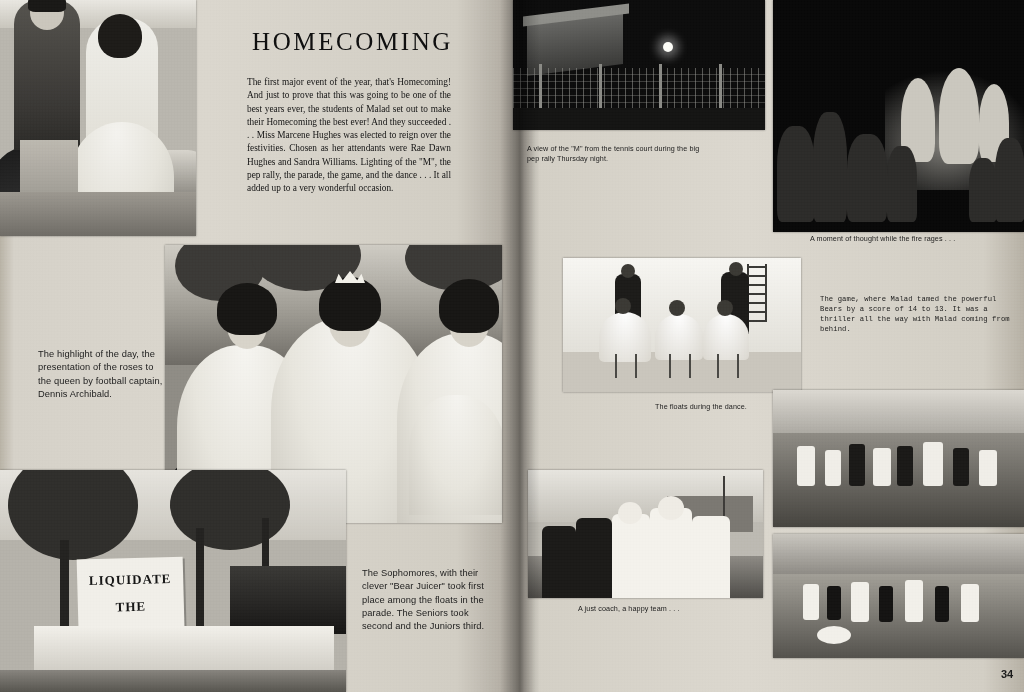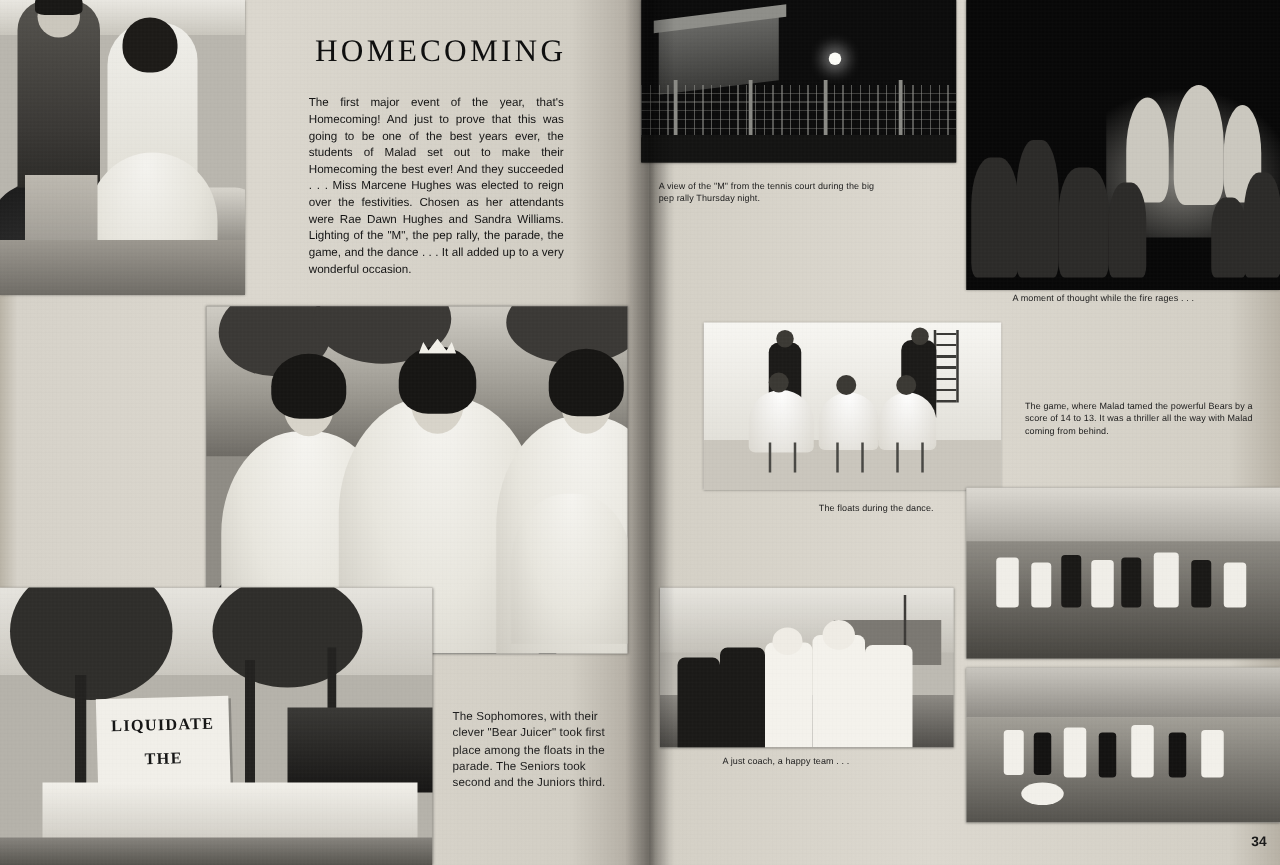--- a/index.html
+++ b/index.html
@@ -65,20 +65,21 @@
     line-height: 10px;
     letter-spacing: .1px;
     color: #1b1b1b;
   }
   .body-text {
     position: absolute;
     font-size: 9.3px;
     line-height: 13.3px;
     color: #131313;
     text-align: left;
+    font-family: Liberation Serif, serif;
   }
   .body-text.justify { text-align: justify; }
   .title {
     position: absolute;
     font-family: "Liberation Serif", serif;
     letter-spacing: 2.6px;
     font-size: 25px;
     color: #0e0e0e;
   }
   .folio {
@@ -296,20 +297,21 @@
     <div class="head" style="left:164px; top:54px; width:42px; height:48px;"></div>
     <div class="hair" style="left:154px; top:32px; width:62px; height:54px;"></div>
     <div class="crown" style="left:170px; top:26px;"></div>
 
     <div class="dress" style="left:232px; width:140px; height:190px;"></div>
     <div class="head" style="left:284px; top:56px; width:40px; height:46px;"></div>
     <div class="hair" style="left:274px; top:34px; width:60px; height:54px;"></div>
 
     <div class="dress" style="left:244px; top:150px; width:96px; height:120px; opacity:.85;"></div>
   </div>
+  <div class="cap" style="left:38px; top:348px; width:126px; font-size:9.3px; line-height:13.3px;">The highlight of the day, the presentation of the roses to the queen by football captain, Dennis Archibald.</div>
 
   <div class="photo" id="ph-royalty">
     <div class="backwall"></div>
     <div class="ladder"></div>
     <div class="floor"></div>
 
     <div class="suit" style="left:52px;  top:16px; width:26px; height:58px;"></div>
     <div class="hd" style="left:58px;  top:6px;  width:14px; height:14px;"></div>
     <div class="suit" style="left:158px; top:14px; width:28px; height:62px;"></div>
     <div class="hd" style="left:166px; top:4px;  width:14px; height:14px;"></div>
@@ -320,21 +322,21 @@
     <div class="hd" style="left:106px; top:42px; width:16px; height:16px;"></div>
     <div class="gown" style="left:140px; top:56px; width:46px; height:46px;"></div>
     <div class="hd" style="left:154px; top:42px; width:16px; height:16px;"></div>
 
     <div class="stool" style="left:52px;  top:96px;"></div>
     <div class="stool" style="left:106px; top:96px;"></div>
     <div class="stool" style="left:154px; top:96px;"></div>
   </div>
   <div class="cap" style="left:621px; top:402px; width:160px; text-align:center;">The floats during the dance.</div>
 
-  <div class="cap" style="left:820px; top:320px; width:196px;">The game, where Malad tamed the powerful Bears by a score of 14 to 13. It was a thriller all the way with Malad coming from behind.</div>
+  <div class="cap" style="left:820px; top:294px; width:196px;font-family:Liberation Mono, monospace;">The game, where Malad tamed the powerful Bears by a score of 14 to 13. It was a thriller all the way with Malad coming from behind.</div>
 
   <div class="photo" id="ph-game1">
     <div class="hill"></div>
     <div class="field"></div>
     <div class="pl" style="left:24px;  top:56px; width:18px; height:40px;"></div>
     <div class="pl" style="left:52px;  top:60px; width:16px; height:36px;"></div>
     <div class="pld" style="left:76px;  top:54px; width:16px; height:42px;"></div>
     <div class="pl" style="left:100px; top:58px; width:18px; height:38px;"></div>
     <div class="pld" style="left:124px; top:56px; width:16px; height:40px;"></div>
     <div class="pl" style="left:150px; top:52px; width:20px; height:44px;"></div>

